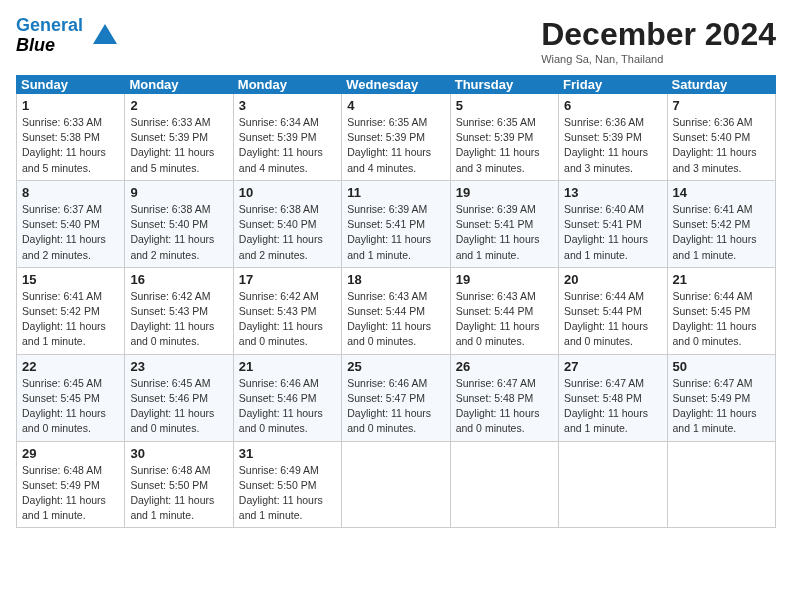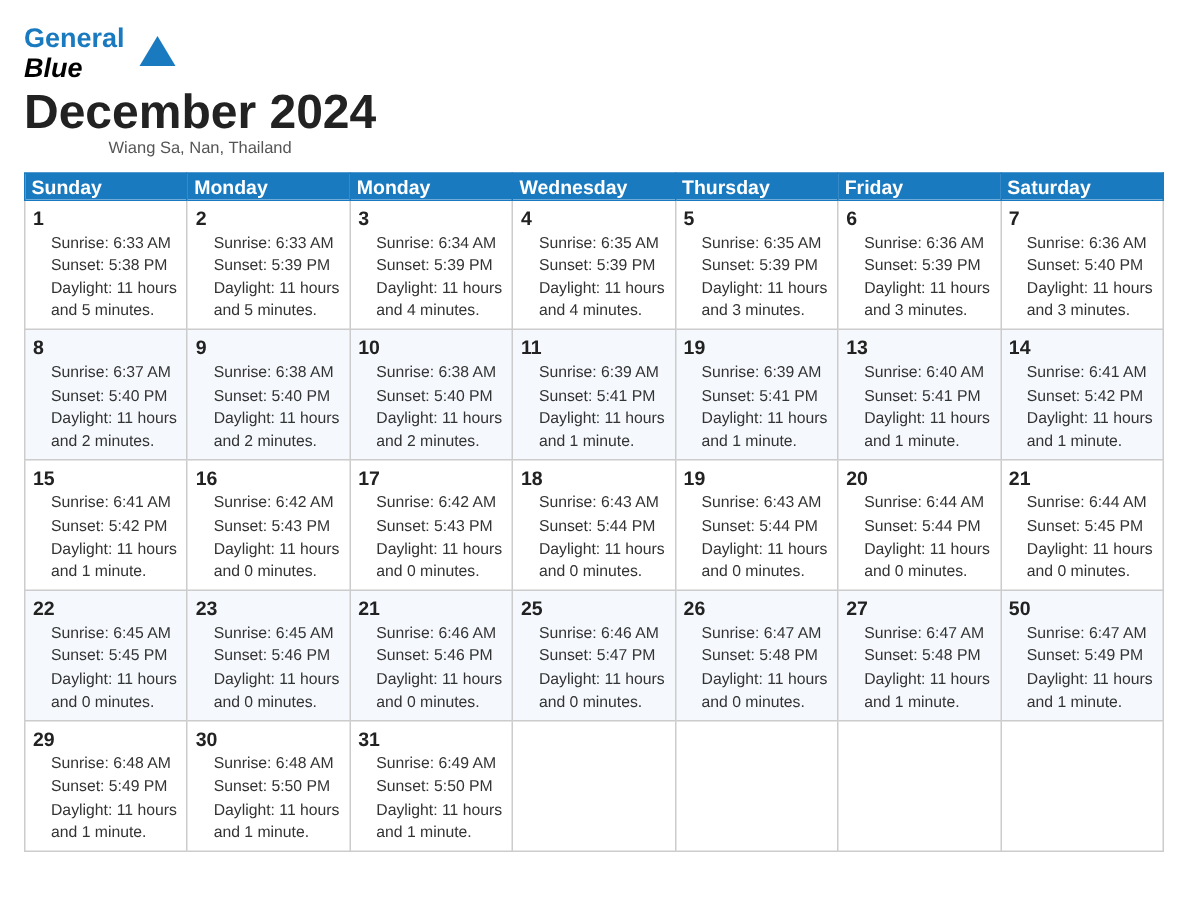--- a/index.html
+++ b/index.html
@@ -8,42 +8,41 @@
       background: #fff;
       width: 792px;
       min-height: 612px;
       padding: 16px;
     }
     .header {
       display: flex;
       justify-content: space-between;
       align-items: flex-start;
       margin-bottom: 10px;
-      flex-direction: column;
     }
     .logo {
       display: flex;
       align-items: center;
     }
     .logo-text {
       font-size: 18px;
       font-weight: bold;
       color: #333;
       line-height: 1.1;
     }
     .logo-text span {
       color: #1a7abf;
     }
     .logo-icon {
       width: 28px;
       height: 28px;
       margin-left: 4px;
     }
     .title-block {
-      text-align: center;
+      text-align: left;
     }
     .month-title {
       font-size: 32px;
       font-weight: bold;
       color: #222;
     }
     .location {
       font-size: 11px;
       color: #555;
     }
@@ -76,21 +75,20 @@
       font-size: 13px;
       font-weight: bold;
       color: #222;
       display: block;
       margin-bottom: 2px;
     }
     .day-info {
       color: #333;
       line-height: 1.45;
       font-size: 10.5px;
-      margin-left: 12px;
     }
     .empty-cell {
       background: #f9f9f9;
     }
   </style>
 </head>
 <body>
 
 <div class="header">
   <div class="logo">

